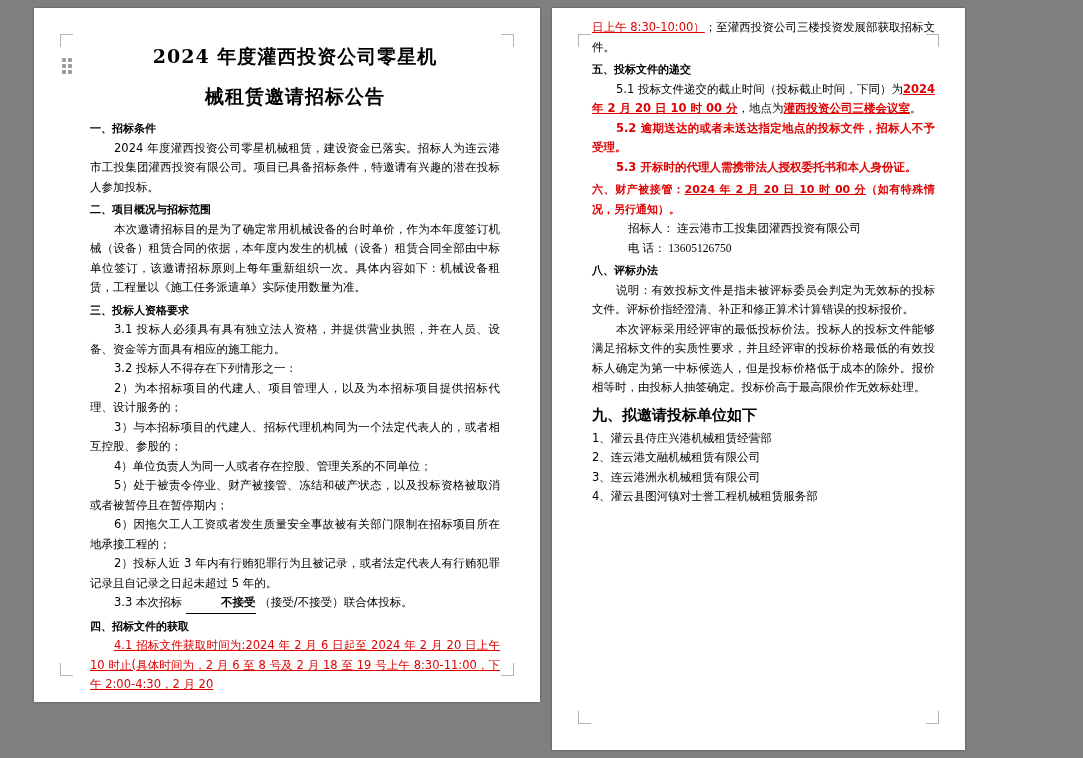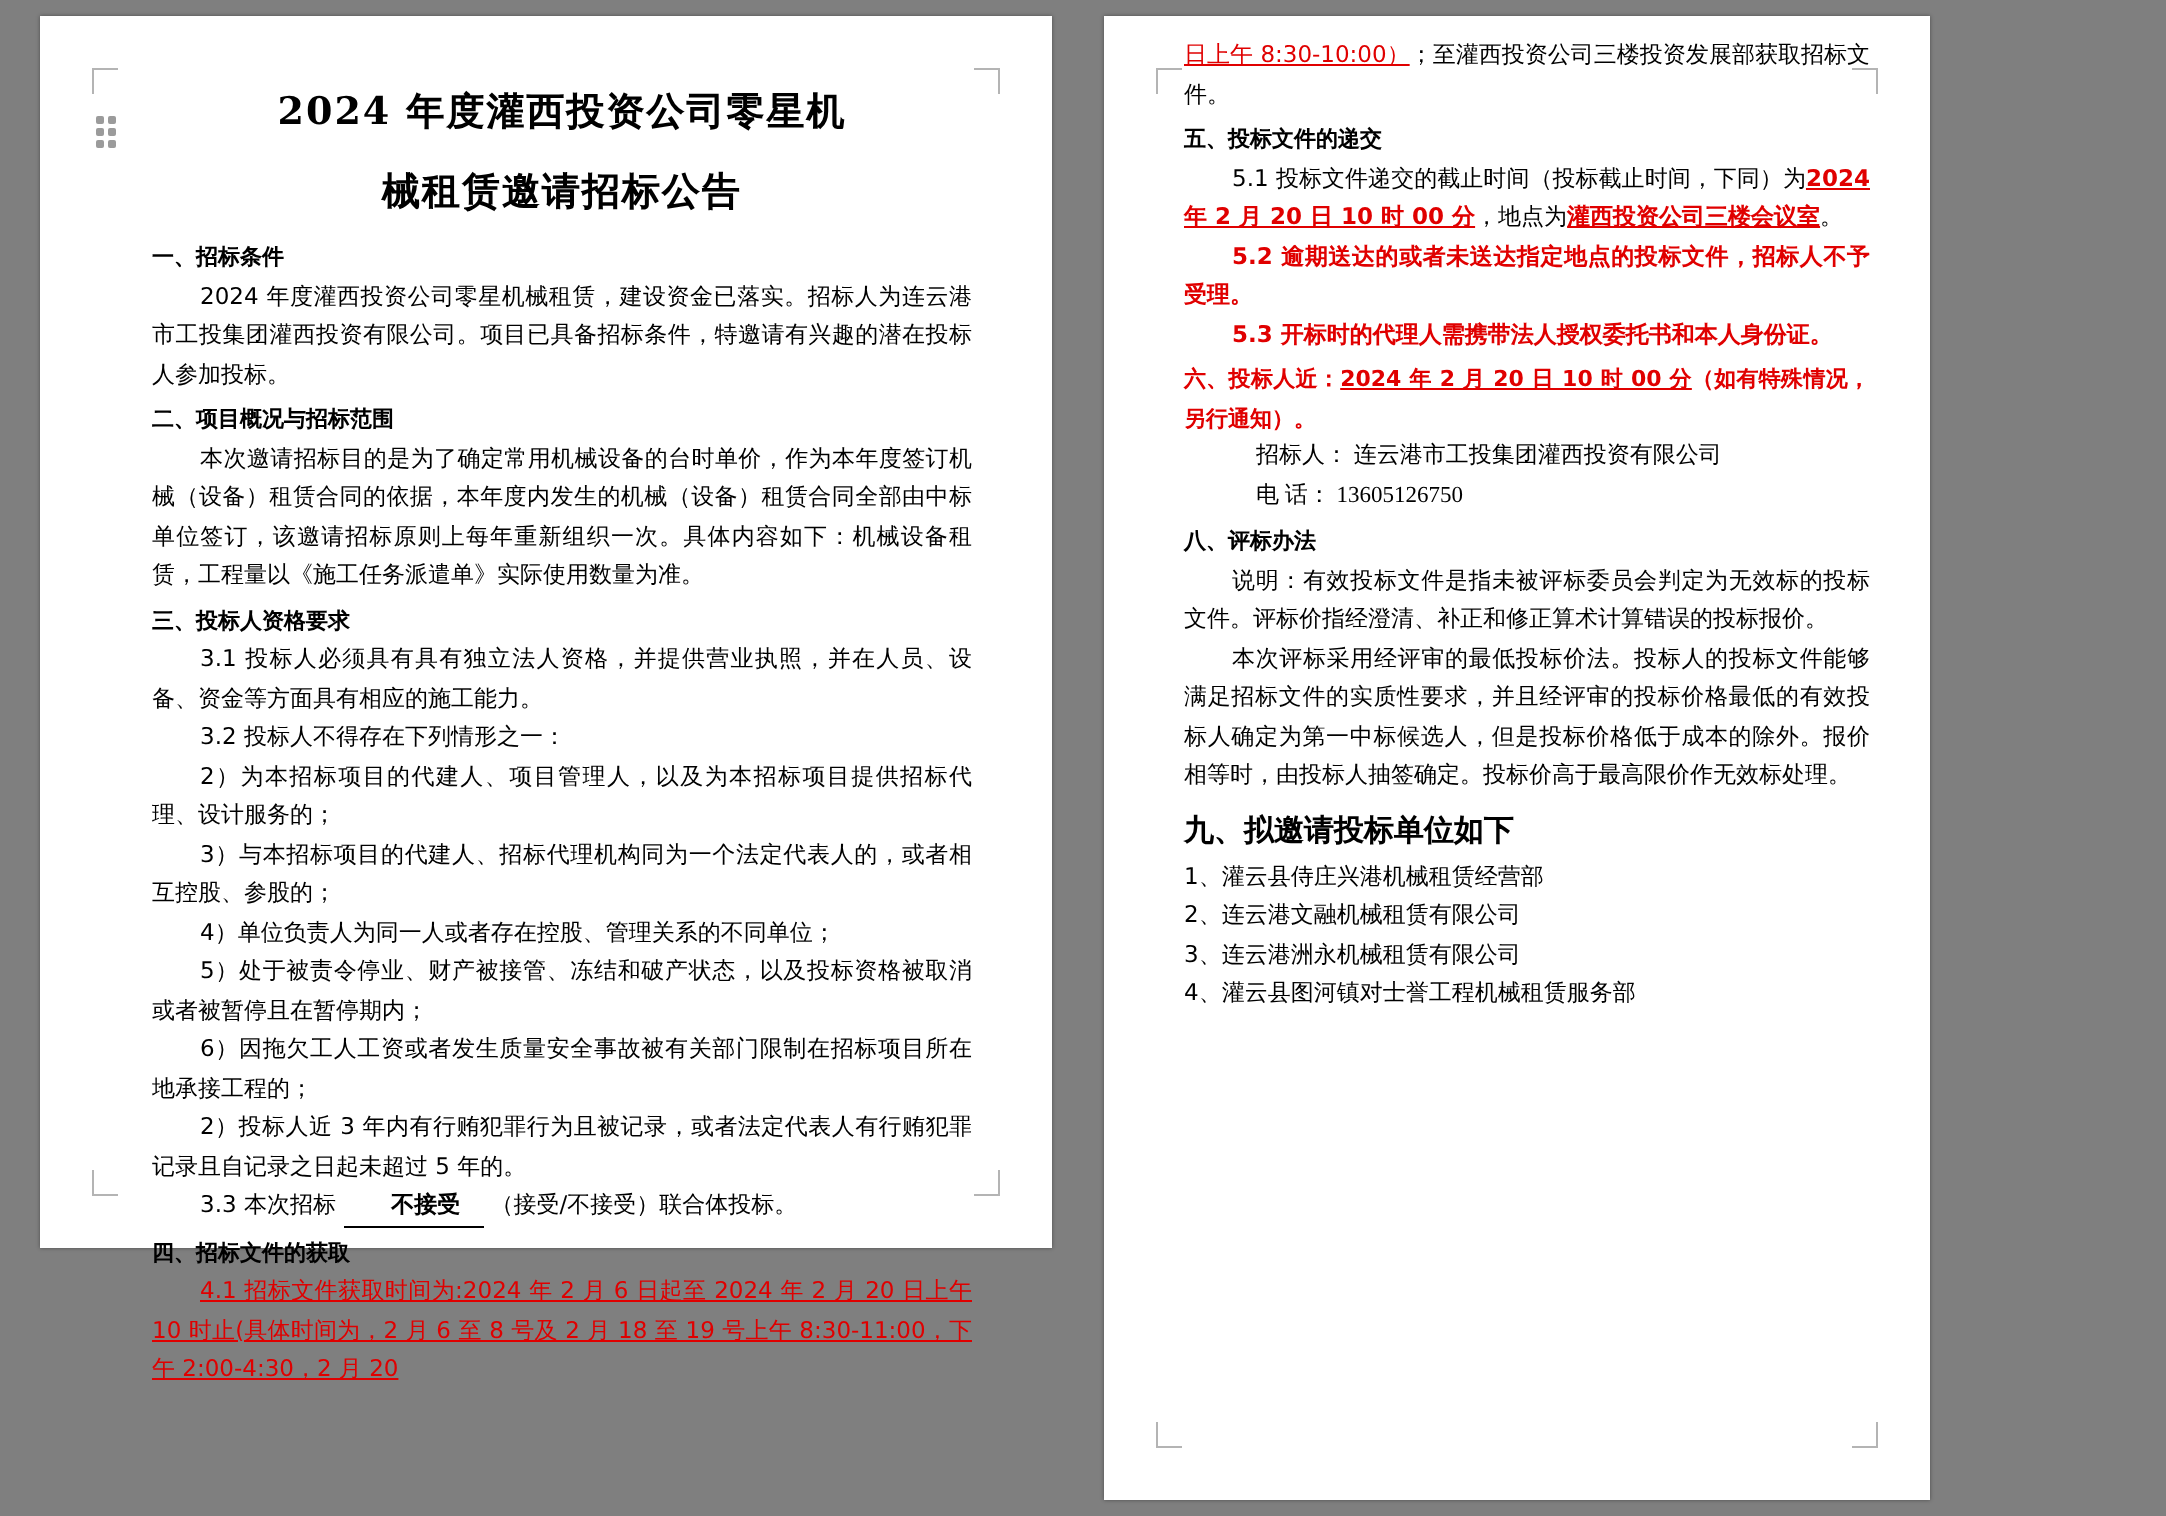--- a/index.html
+++ b/index.html
@@ -15,23 +15,23 @@
     background: #7f7f7f;
     overflow: hidden;
   }
   .page {
     position: absolute;
     top: 8px;
     background: #ffffff;
     box-shadow: 0 0 2px rgba(0,0,0,0.4);
   }
   #page-left {
-    left: 20px;
+    left: 34px;
     width: 506px;
-    height: 616px;
+    height: 694px;
   }
   #page-right {
     left: 552px;
     width: 413px;
     height: 742px;
   }
   
   .mark {
     position: absolute;
     width: 12px;
@@ -101,21 +101,21 @@
   }
   .indent1 { text-indent: 24px; }
   .red { color: #e00000; }
   .redb { color: #e00000; font-weight: bold; }
   .u { text-decoration: underline; }
   .ured { color: #e00000; text-decoration: underline; }
   .blank-u {
     display: inline-block;
     min-width: 70px;
     border-bottom: 1px solid #000;
-    text-align: left;
+    text-align: right;
     font-weight: bold;
   }
   .sec9-title {
     font-weight: bold;
     font-size: 15px;
     margin-top: 8px;
     margin-bottom: 4px;
     font-family: "DejaVu Sans", sans-serif;
   }
   .contact-row { padding-left: 36px; font-family: Liberation Serif, serif; }
@@ -182,21 +182,21 @@
       </p>
 
       <p class="h2">五、投标文件的递交</p>
       <p class="indent1">
         <span>5.1 投标文件递交的截止时间（投标截止时间，下同）为</span><span class="redb u">2024 年 2 月 20 日 10 时 00 分</span><span>，地点为</span><span class="redb u">灌西投资公司三楼会议室</span><span>。</span>
       </p>
       <p class="indent1 redb">5.2 逾期送达的或者未送达指定地点的投标文件，招标人不予受理。</p>
       <p class="indent1 redb">5.3 开标时的代理人需携带法人授权委托书和本人身份证。</p>
 
       <p class="h2">
-        <span class="redb">六、投标人近：</span><span class="redb u">2024 年 2 月 20 日 10 时 00 分</span><span class="red">（如有特殊情况，另行通知）。</span>
+        <span class="redb">六、财产被接管：</span><span class="redb u">2024 年 2 月 20 日 10 时 00 分</span><span class="red">（如有特殊情况，另行通知）。</span>
       </p>
 
       <p class="contact-row">
         <span>招标人：</span>
         <span>连云港市工投集团灌西投资有限公司</span>
       </p>
       <p class="contact-row">
         <span>电   话：</span>
         <span>13605126750</span>
       </p>

